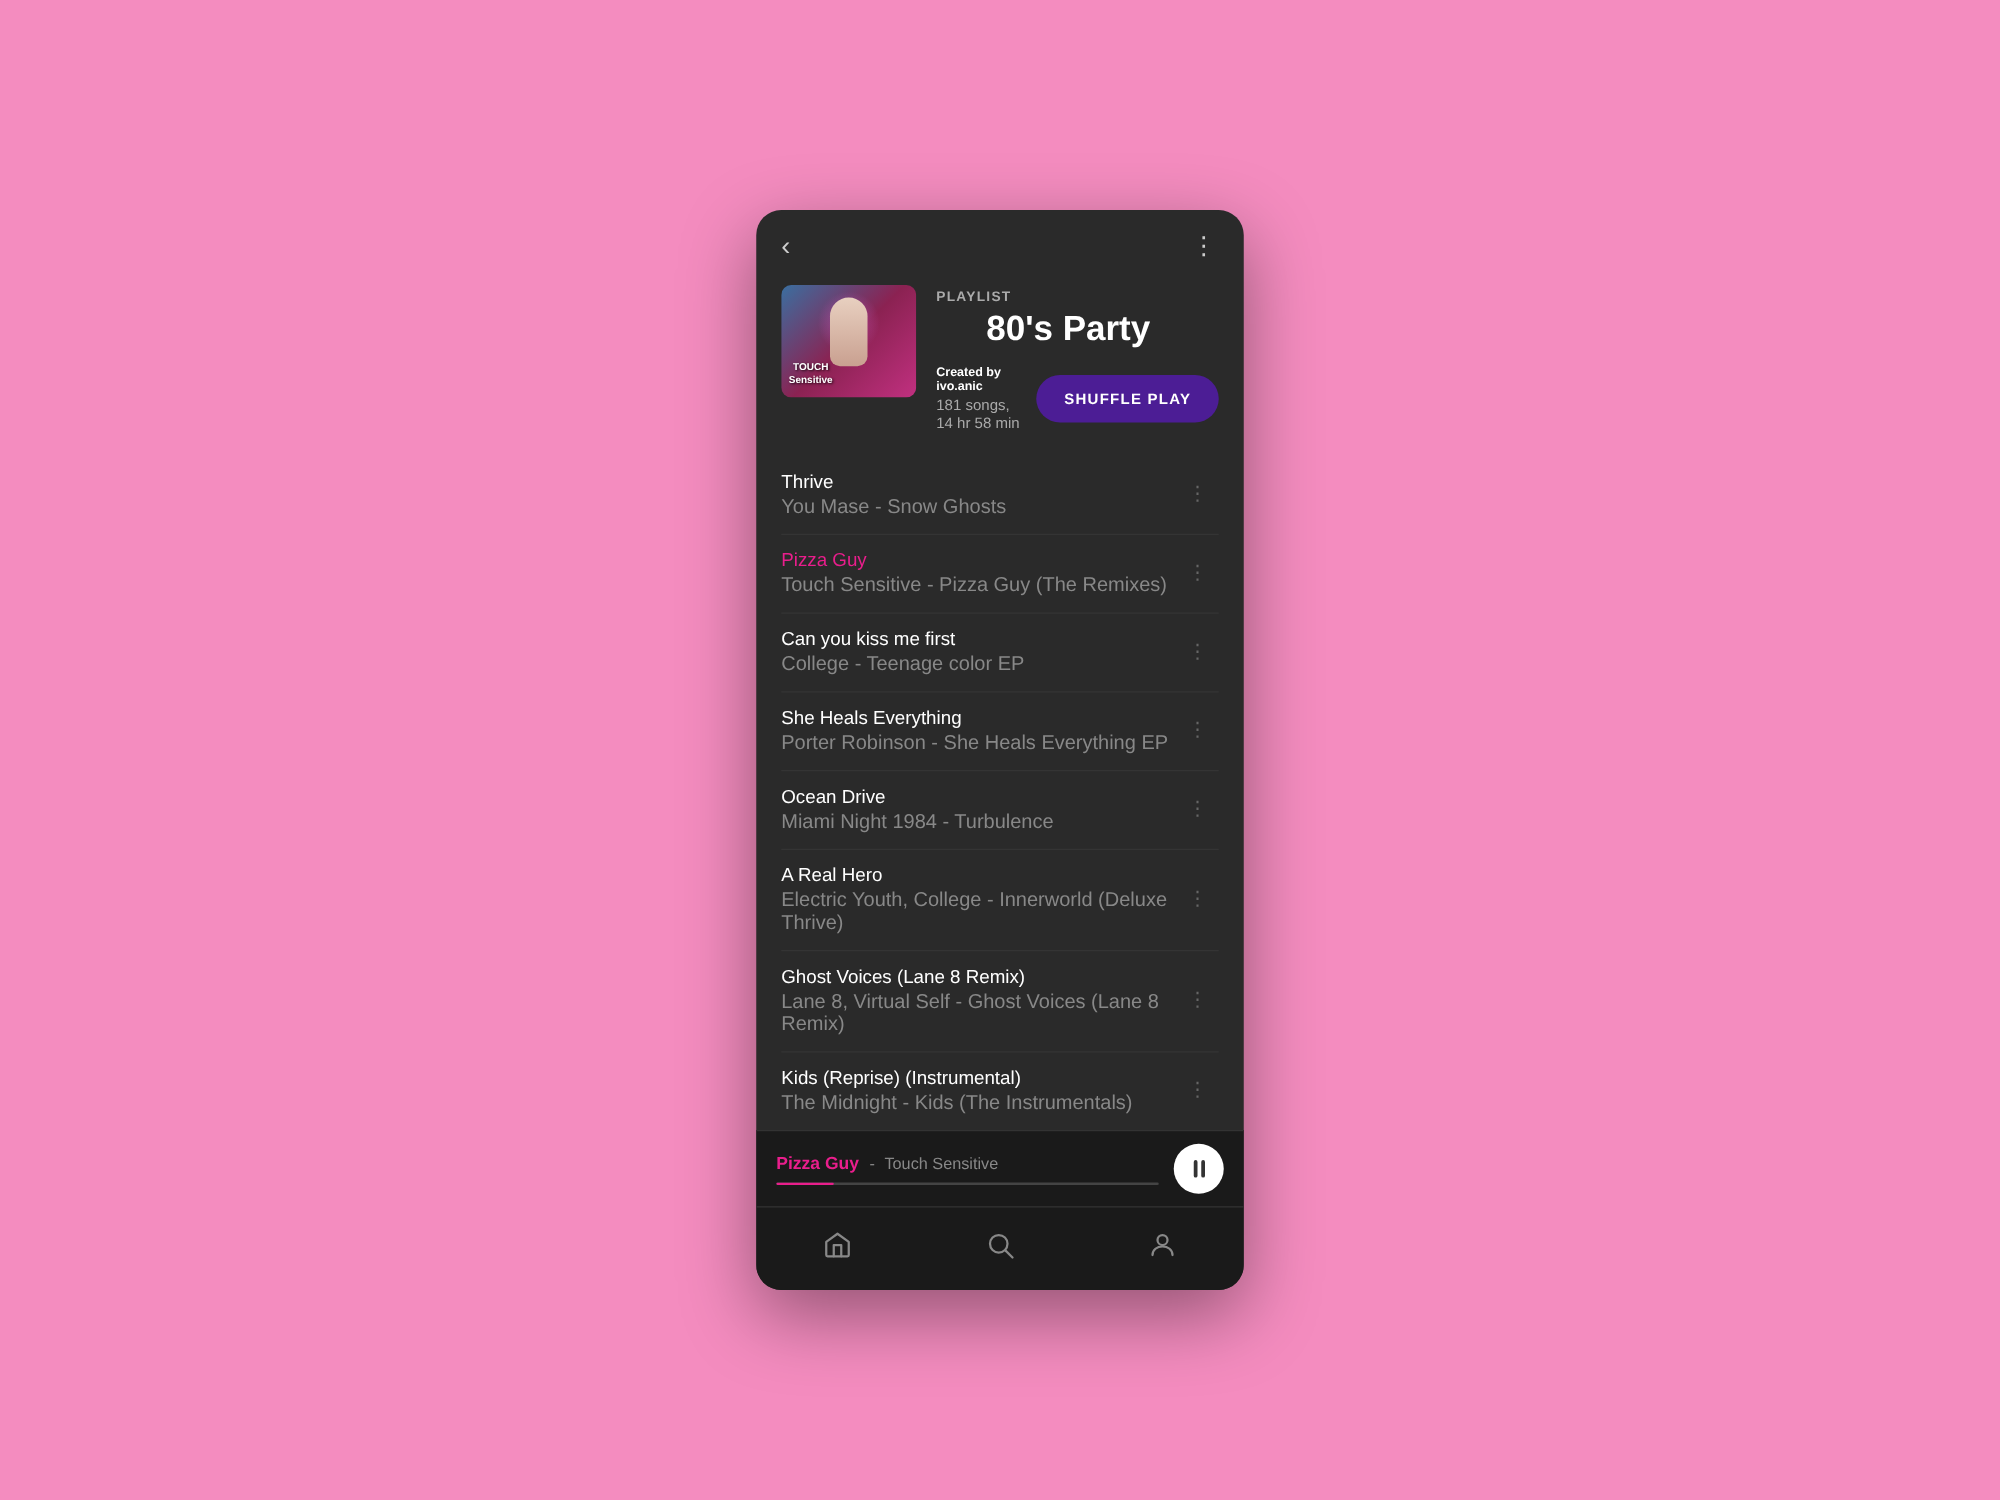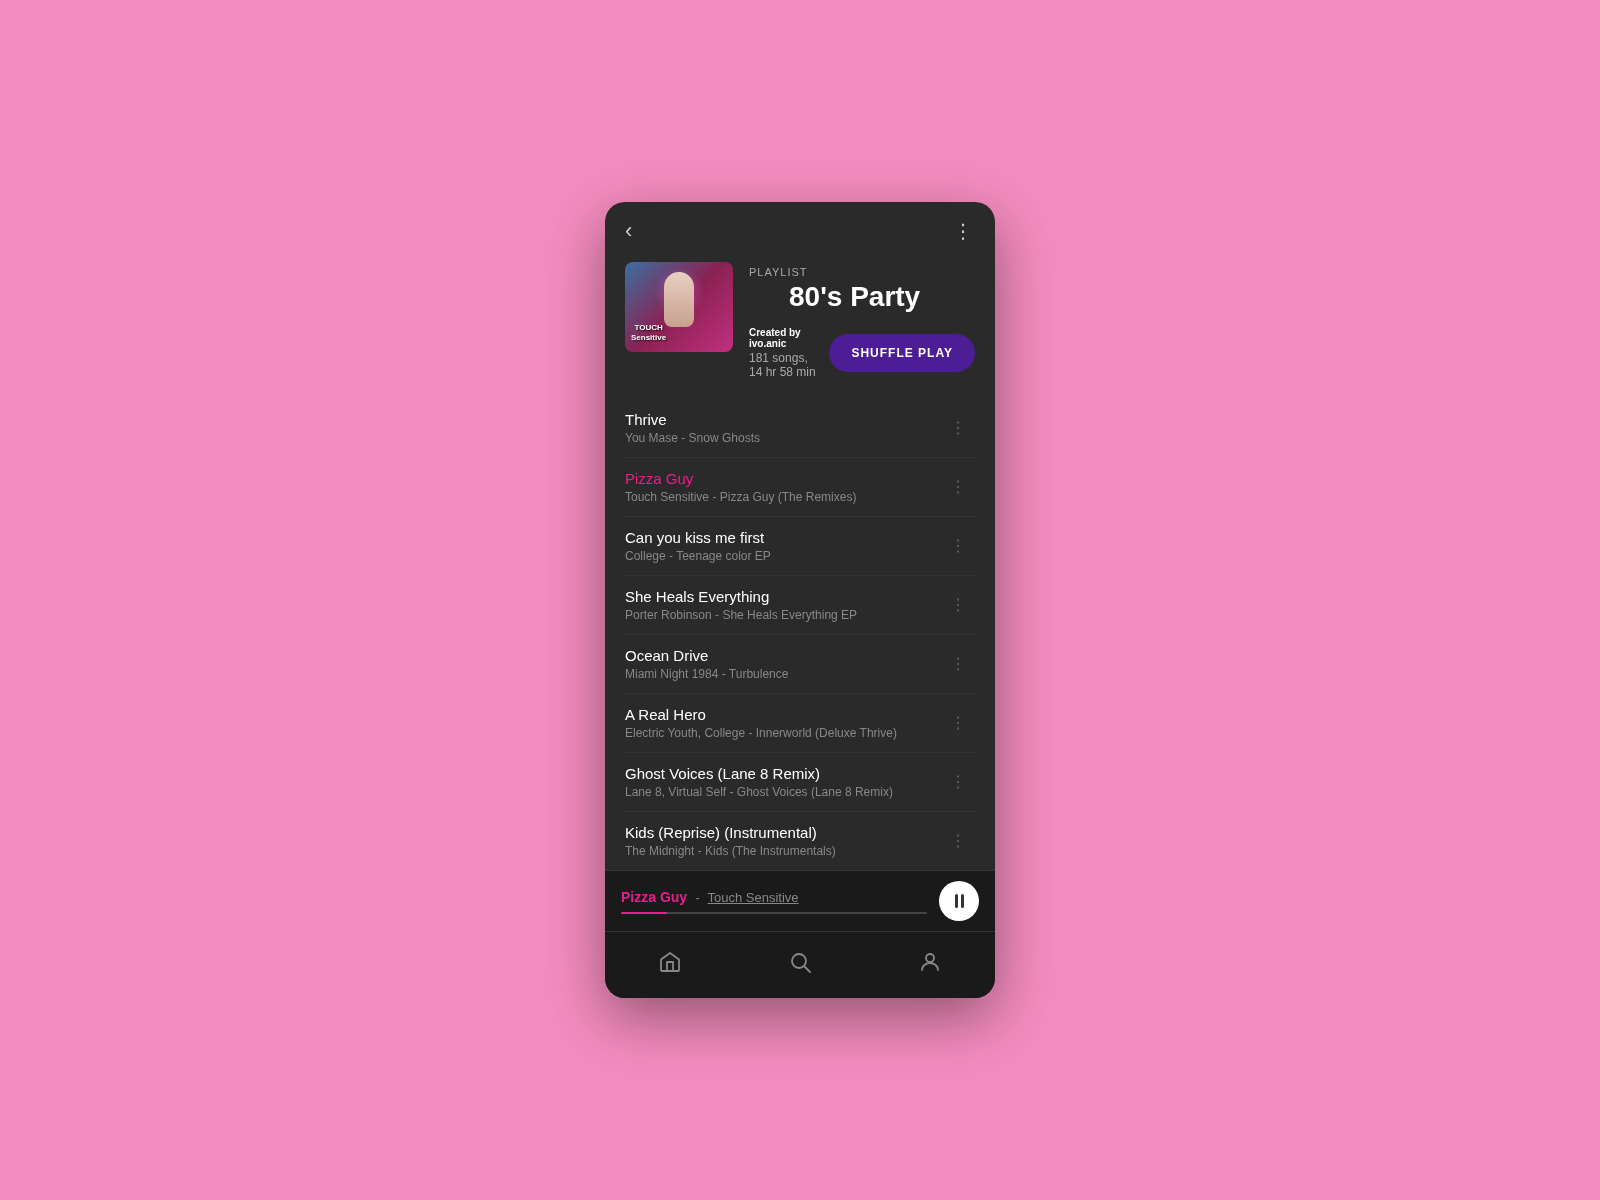--- a/index.html
+++ b/index.html
@@ -112,21 +112,21 @@
     }
 
     .playlist-meta {
       flex: 1;
       padding-top: 4px;
     }
 
     .playlist-label {
       color: #aaa;
       font-size: 11px;
-      font-weight: 400;
+      font-weight: 700;
       letter-spacing: 1px;
       text-transform: uppercase;
       margin-bottom: 4px;
     }
 
     .playlist-title {
       color: #fff;
       font-size: 28px;
       font-weight: 800;
       line-height: 1.1;
@@ -202,21 +202,21 @@
       font-weight: 500;
       margin-bottom: 3px;
     }
 
     .song-title.active {
       color: #e91e8c;
     }
 
     .song-subtitle {
       color: #888;
-      font-size: 12px;
+      font-size: 16px;
     }
 
     .song-more {
       color: #666;
       font-size: 16px;
       cursor: pointer;
       background: none;
       border: none;
       padding: 4px 8px;
       letter-spacing: 1px;
@@ -246,21 +246,20 @@
     .now-playing-separator {
       color: #888;
       font-size: 13px;
       font-weight: 400;
       margin: 0 4px;
     }
 
     .now-playing-artist {
       color: #888;
       font-size: 13px;
-      text-decoration: underline;
     }
 
     .progress-bar {
       height: 2px;
       background: #444;
       border-radius: 1px;
       margin-top: 6px;
       position: relative;
       overflow: hidden;
     }

